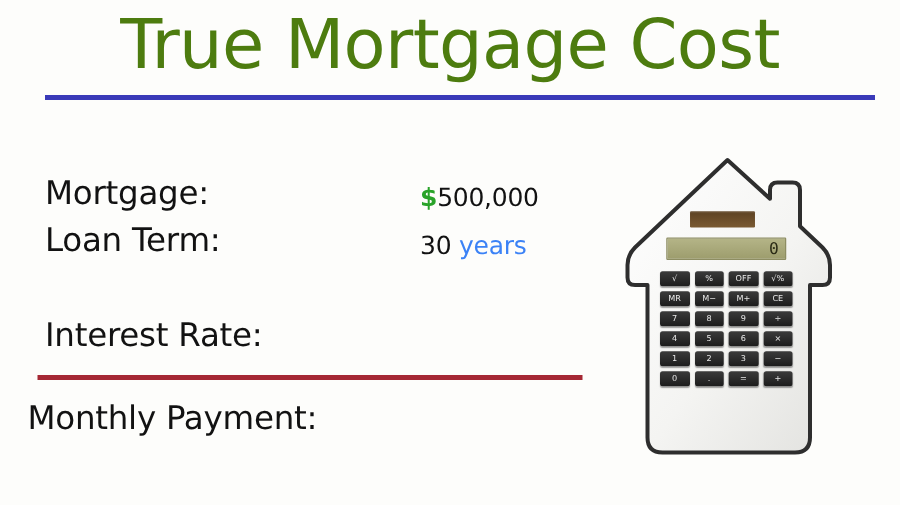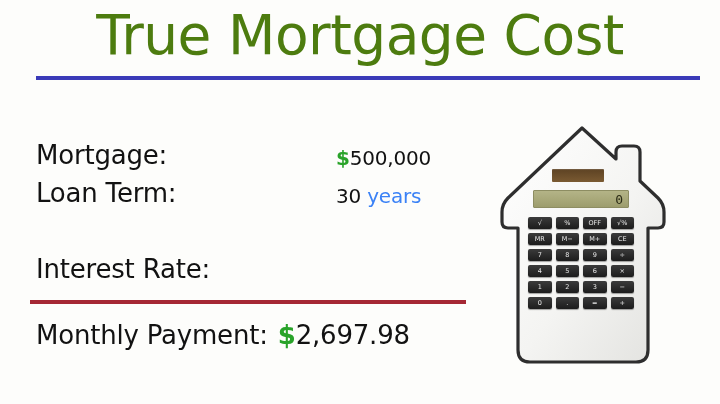--- a/index.html
+++ b/index.html
@@ -81,21 +81,21 @@
     position: absolute;
     left: 30px;
     top: 300px;
     width: 436px;
     height: 4px;
     background: #a52834;
   }
 
   #total-row {
     position: absolute;
-    left: 36px;
+    left: 22px;
     top: 320px;
     display: flex;
     align-items: baseline;
   }
   #total-label {
     font-size: 26px;
     color: #121212;
     white-space: nowrap;
     letter-spacing: -0.2px;
   }
@@ -198,21 +198,20 @@
     <div class="row">
       <span class="label">Interest Rate:</span>
     </div>
 
   </div>
 
   <div id="divider"></div>
 
   <div id="total-row">
     <span id="total-label">Monthly Payment:</span>
-    <span id="total-value"><span class="sym-green">$</span><span>2,697.98</span></span>
   </div>
 
   <div id="calculator">
 
     <svg id="calc-svg" width="196" height="268" viewBox="0 0 196 268">
       <defs>
         <linearGradient id="bodyGrad" x1="0" y1="0" x2="1" y2="1">
           <stop offset="0%" stop-color="#ffffff"></stop>
           <stop offset="55%" stop-color="#f4f4f2"></stop>
           <stop offset="100%" stop-color="#e2e2df"></stop>

